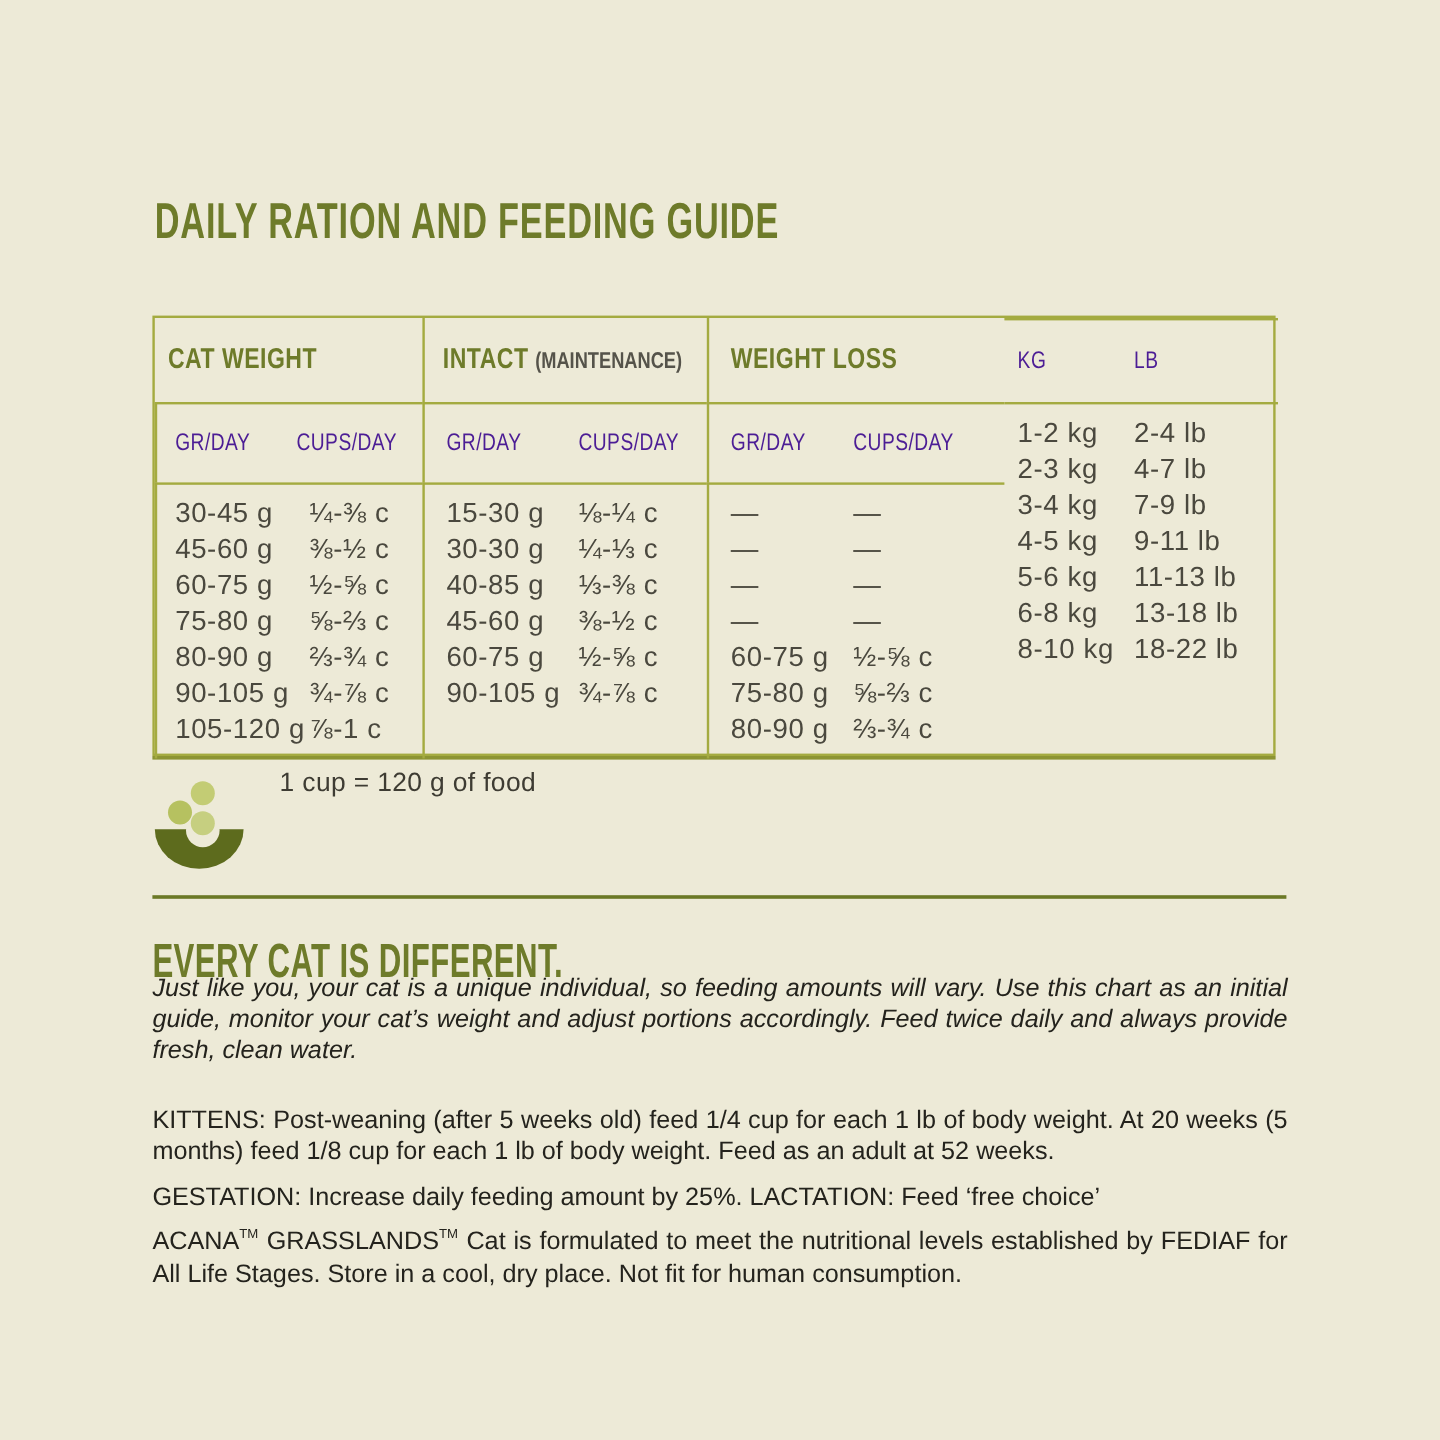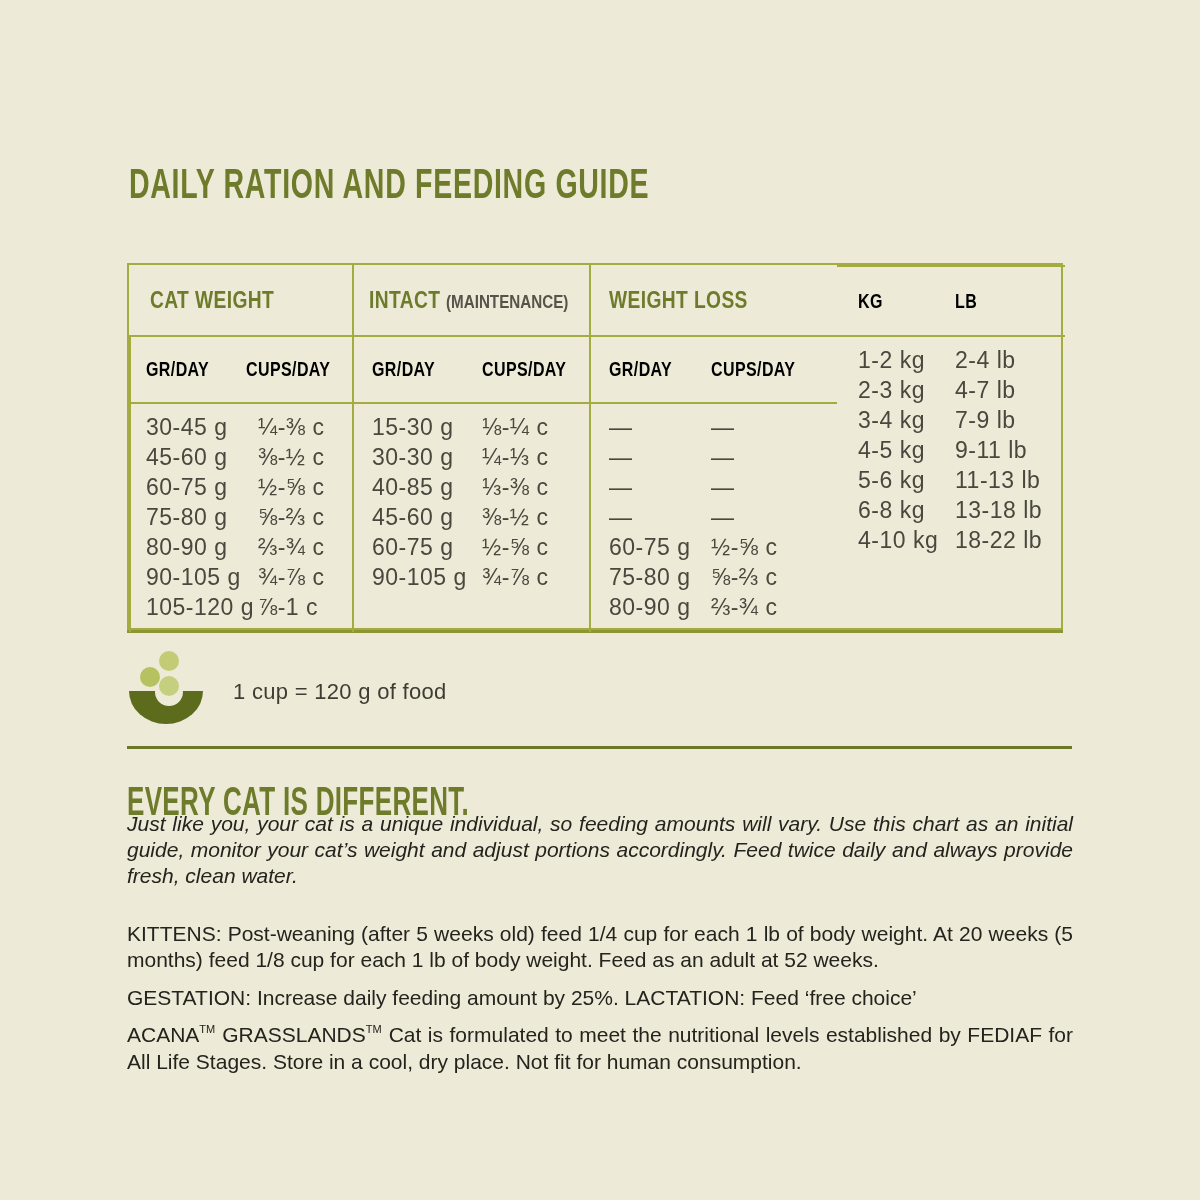--- a/index.html
+++ b/index.html
@@ -25,38 +25,38 @@
     display:grid;
     grid-template-columns:223px 237px 248px 228px;
     grid-template-rows:70px 67px 230px;
     border:2px solid #A4AB40;
     box-shadow:0 3px 0 #8C9433;
     box-sizing:border-box;
   }
   .cell{box-sizing:border-box;display:flex;align-items:center;}
   .cell.bl{border-left:2px solid #A4AB40;}
   .cell.bt{border-top:2px solid #A4AB40;}
-  .pad1{padding-left:21px;} .pad2{padding-left:15px;}
+  .pad1{padding-left:11px;} .pad2{padding-left:15px;}
   .pad3{padding-left:18px;} .pad4{padding-left:18px;}
 
   .ghead{font-size:24px;font-weight:bold;color:#6E7B2A;letter-spacing:.5px;transform:scaleX(.8);}
   .gnote{font-size:19px;font-weight:bold;color:#55534A;margin-left:7px;letter-spacing:0;}
 
   .subrow{align-items:center;}
-  .sublabel{font-size:20px;font-weight:bold;color:#000000;letter-spacing:.5px;}
+  .sublabel{font-size:20px;font-weight:normal;color:#4c1d95;letter-spacing:.5px;}
   .sublabel .cond{transform:scaleX(.8);}
   .w1{display:inline-block;width:97px;} .w2{display:inline-block;width:112px;}
   .w3{display:inline-block;width:110px;} .w4{display:inline-block;width:102px;}
 
   .bodycell{display:block;padding-top:8px;}
   .trow{height:30px;line-height:30px;font-size:23px;color:#4A483E;letter-spacing:.5px;white-space:nowrap;}
 
   
   .legend-icon{position:absolute;left:128px;top:648px;}
-  .legend-text{position:absolute;left:233px;top:679px;font-size:22px;color:#3E3C33;letter-spacing:.3px;}
+  .legend-text{position:absolute;left:233px;top:639px;font-size:22px;color:#3E3C33;letter-spacing:.3px;}
 
   .divider{position:absolute;left:127px;top:746px;width:945px;height:3px;background:#6B7926;}
 
   
   .section-heading{
     position:absolute;left:127px;top:779px;margin:0;
     font-size:40px;font-weight:bold;letter-spacing:.5px;
     color:#6E7B2A;transform:scaleX(.65);transform-origin:left center;white-space:nowrap;
   }
   .para{
@@ -104,21 +104,21 @@
     <span class="sublabel"><span class="cond">CUPS/DAY</span></span>
   </div>
 
   <div class="cell bt bodycell pad1">
     <div class="trow"><span class="w1">1-2 kg</span><span>2-4 lb</span></div>
     <div class="trow"><span class="w1">2-3 kg</span><span>4-7 lb</span></div>
     <div class="trow"><span class="w1">3-4 kg</span><span>7-9 lb</span></div>
     <div class="trow"><span class="w1">4-5 kg</span><span>9-11 lb</span></div>
     <div class="trow"><span class="w1">5-6 kg</span><span>11-13 lb</span></div>
     <div class="trow"><span class="w1">6-8 kg</span><span>13-18 lb</span></div>
-    <div class="trow"><span class="w1">4-10 kg</span><span>18-22 lb</span></div>
+    <div class="trow"><span class="w1">8-10 kg</span><span>18-22 lb</span></div>
   </div>
 
   <div class="cell bt bl bodycell pad2">
     <div class="trow"><span class="w2">30-45 g</span><span>¼-⅜ c</span></div>
     <div class="trow"><span class="w2">45-60 g</span><span>⅜-½ c</span></div>
     <div class="trow"><span class="w2">60-75 g</span><span>½-⅝ c</span></div>
     <div class="trow"><span class="w2">75-80 g</span><span>⅝-⅔ c</span></div>
     <div class="trow"><span class="w2">80-90 g</span><span>⅔-¾ c</span></div>
     <div class="trow"><span class="w2">90-105 g</span><span>¾-⅞ c</span></div>
     <div class="trow"><span class="w2">105-120 g</span><span>⅞-1 c</span></div>

